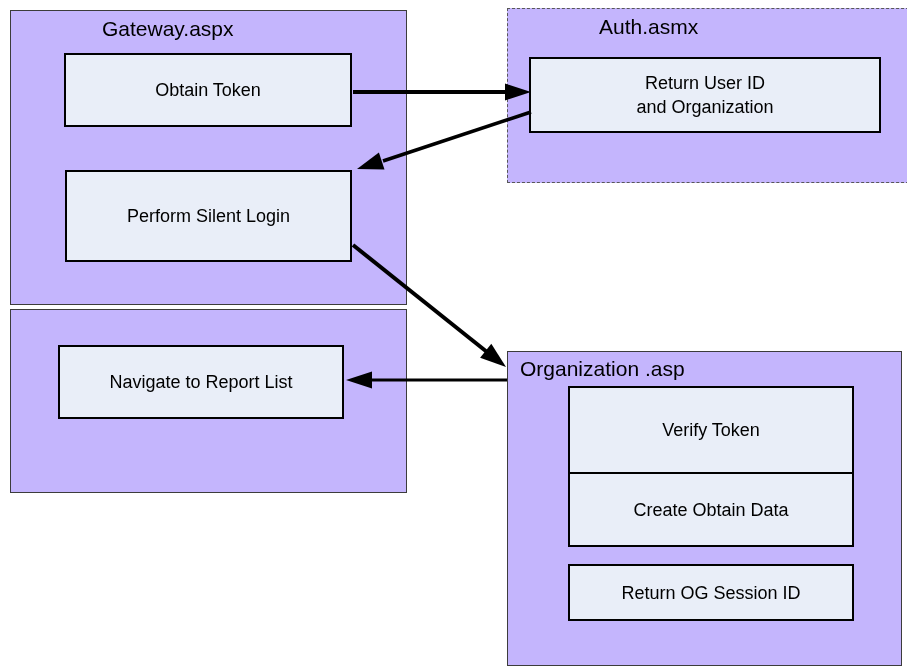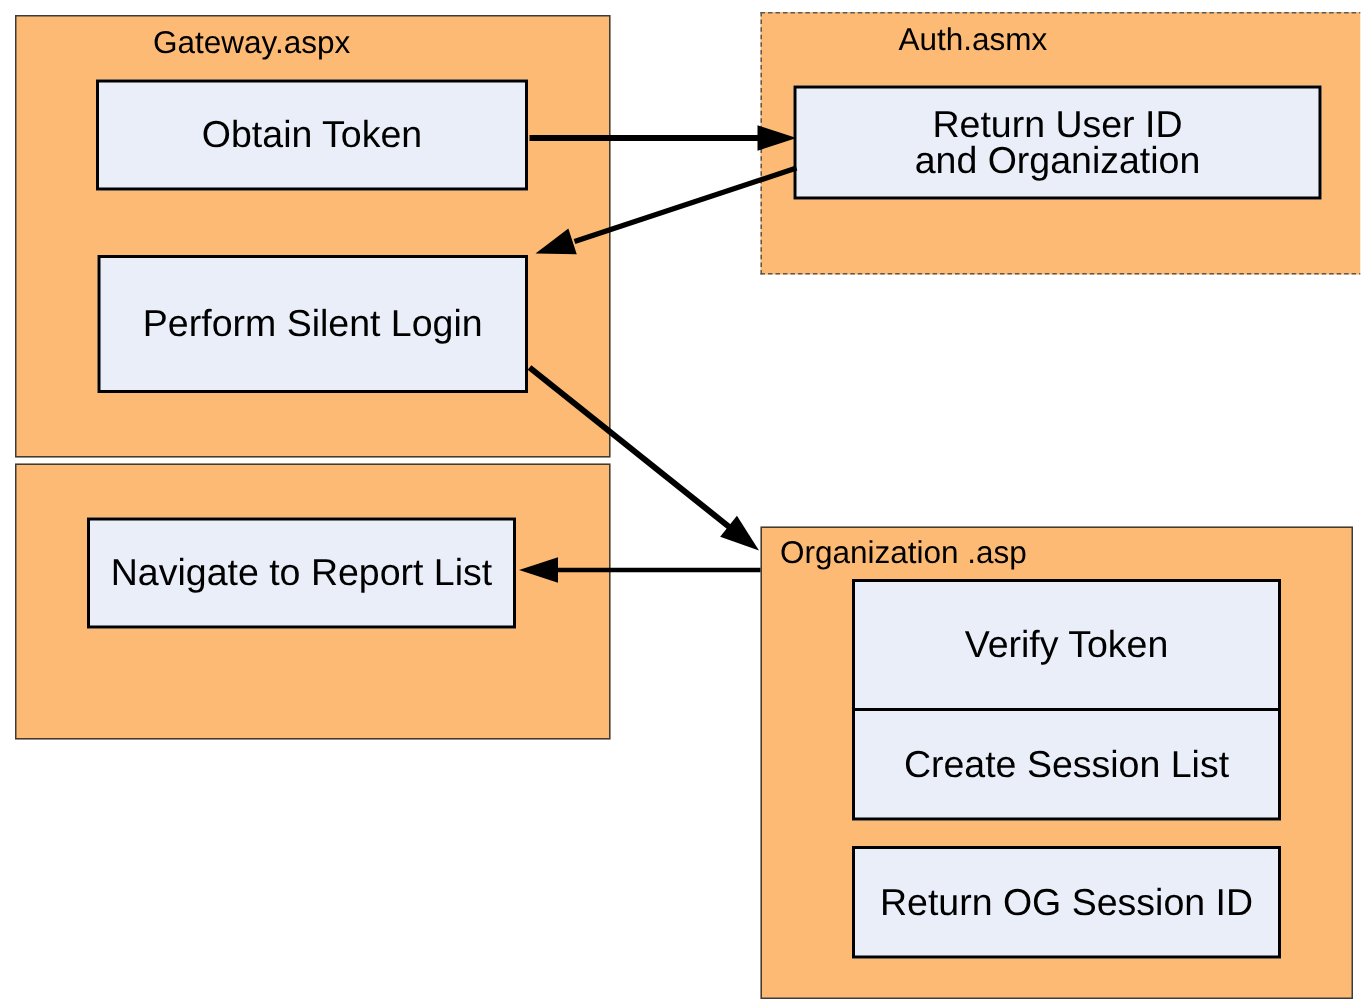--- a/index.html
+++ b/index.html
@@ -7,21 +7,21 @@
     position: relative;
     width: 907px;
     height: 670px;
     background: #ffffff;
     font-family: "Liberation Sans", sans-serif;
     color: #000000;
     overflow: hidden;
   }
   .container {
     position: absolute;
-    background: #fdba74;
+    background: #c4b5fd;
     border: 1.5px solid #3c3c3c;
     box-sizing: border-box;
   }
   .container.dashed {
     border: 1.5px dashed #585858;
   }
   .container-title {
     position: absolute;
     font-size: 21px;
     line-height: 25px;
@@ -30,21 +30,21 @@
   }
   .node {
     position: absolute;
     background: #e9eef8;
     border: 2.5px solid #000000;
     box-sizing: border-box;
     display: flex;
     align-items: center;
     justify-content: center;
     text-align: center;
-    font-size: 25px;
+    font-size: 18px;
     line-height: 24px;
     white-space: pre-line;
   }
   svg.arrows {
     position: absolute;
     left: 0; top: 0;
     width: 907px;
     height: 670px;
     pointer-events: none;
   }
@@ -68,22 +68,22 @@
 
   <div class="container dashed" style="left:507px; top:8px; width:427px; height:175px;">
     <div class="container-title" style="left:91px; top:5px;">Auth.asmx</div>
     <div class="node" style="left:21px; top:48px; width:352px; height:76px;">Return User ID
 and Organization</div>
   </div>
 
   <div class="container" style="left:507px; top:351px; width:395px; height:315px;">
     <div class="container-title" style="left:12px; top:4px;">Organization .asp</div>
     <div class="node" style="left:60px; top:34px; width:286px; height:88px;">Verify Token</div>
-    <div class="node" style="left:60px; top:120px; width:286px; height:75px;">Create Session List</div>
-    <div class="node" style="left:60px; top:212px; width:286px; height:75px;">Return OG Session ID</div>
+    <div class="node" style="left:60px; top:120px; width:286px; height:75px;">Create Obtain Data</div>
+    <div class="node" style="left:60px; top:212px; width:286px; height:57px;">Return OG Session ID</div>
   </div>
 
   <svg class="arrows" viewBox="0 0 907 670">
 
     <g>
       <line x1="353" y1="92" x2="507" y2="92" stroke-width="4"></line>
       <polygon points="531,92 505,83.5 505,100.5"></polygon>
     </g>
 
     <g>

